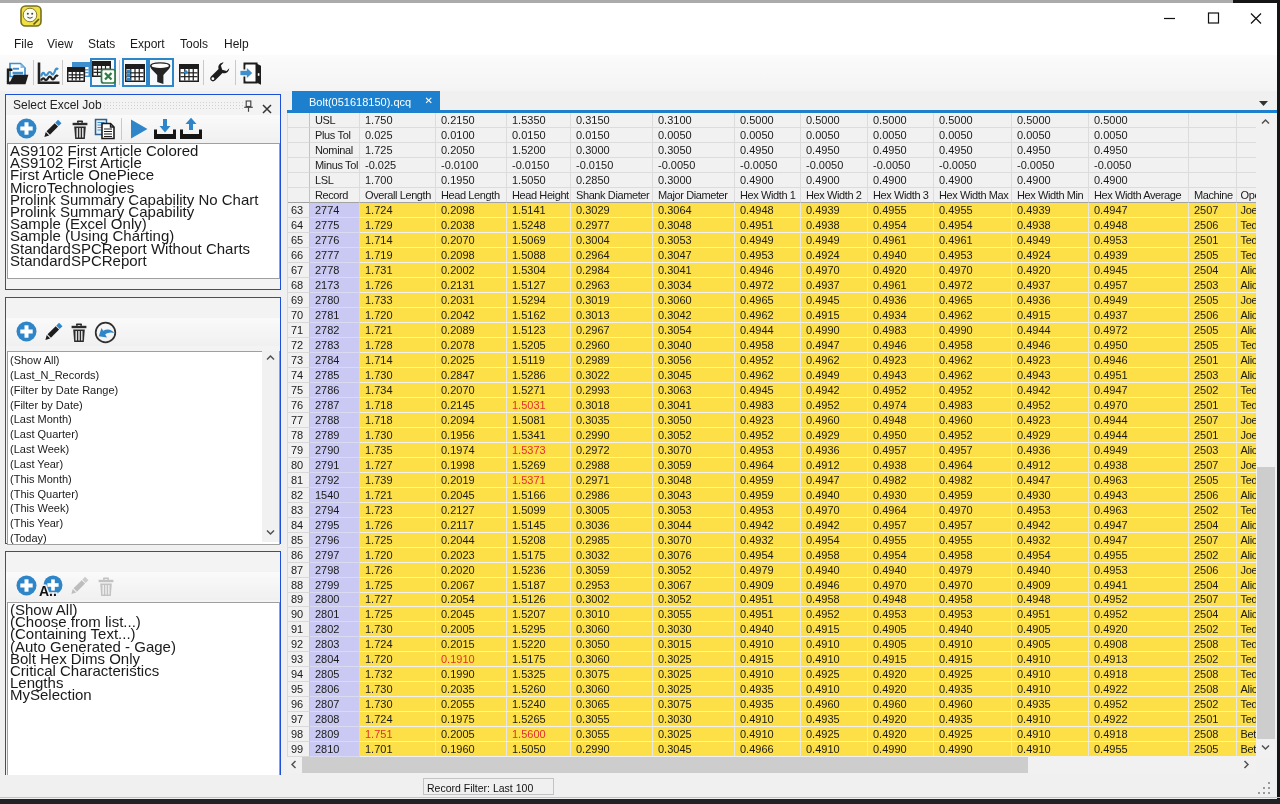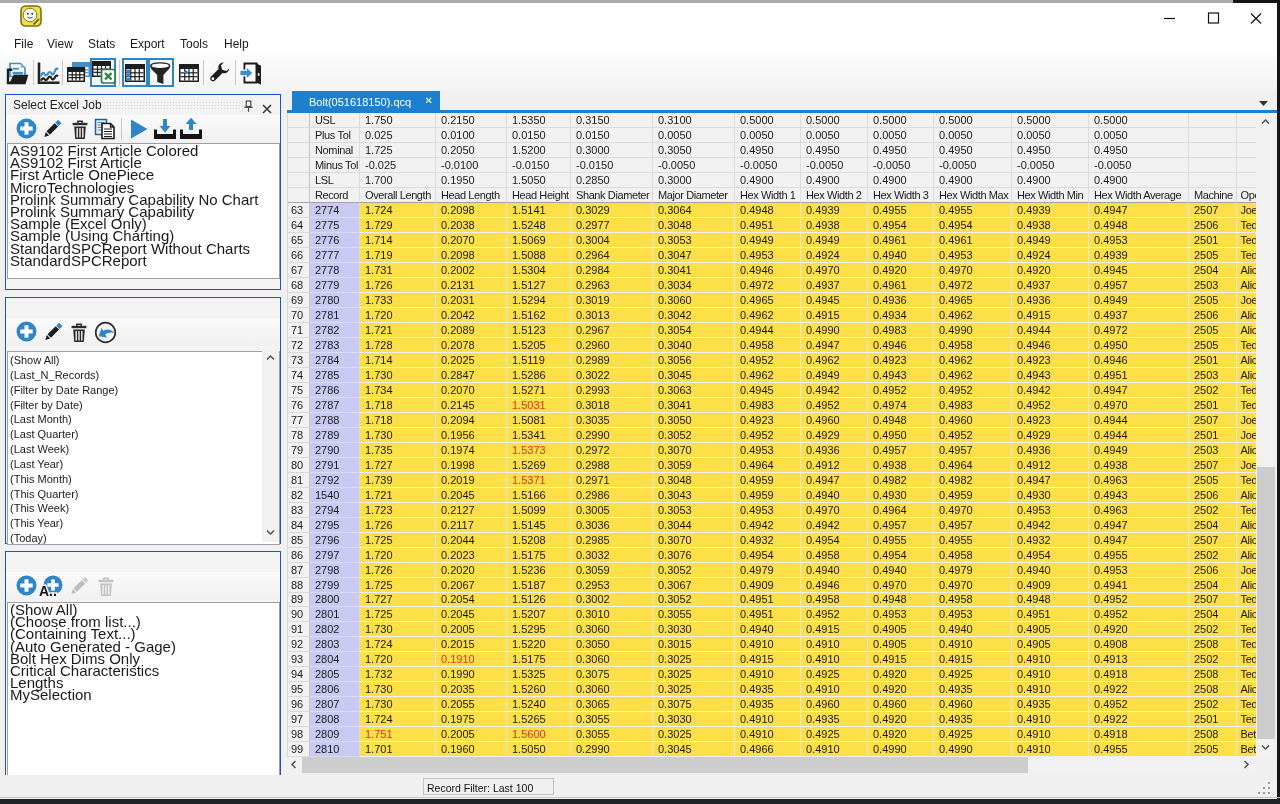--- a/index.html
+++ b/index.html
@@ -552,21 +552,21 @@
       <div class="c">0.4970</div>
       <div class="c">0.4920</div>
       <div class="c">0.4970</div>
       <div class="c">0.4920</div>
       <div class="c">0.4945</div>
       <div class="c">2504</div>
       <div class="c">Alic</div>
     </div>
 <div class="r dt">
       <div class="c rn">68</div>
-      <div class="c rec">2779</div>
+      <div class="c rec">2173</div>
       <div class="c">1.726</div>
       <div class="c">0.2131</div>
       <div class="c">1.5127</div>
       <div class="c">0.2963</div>
       <div class="c">0.3034</div>
       <div class="c">0.4972</div>
       <div class="c">0.4937</div>
       <div class="c">0.4961</div>
       <div class="c">0.4972</div>
       <div class="c">0.4937</div>

